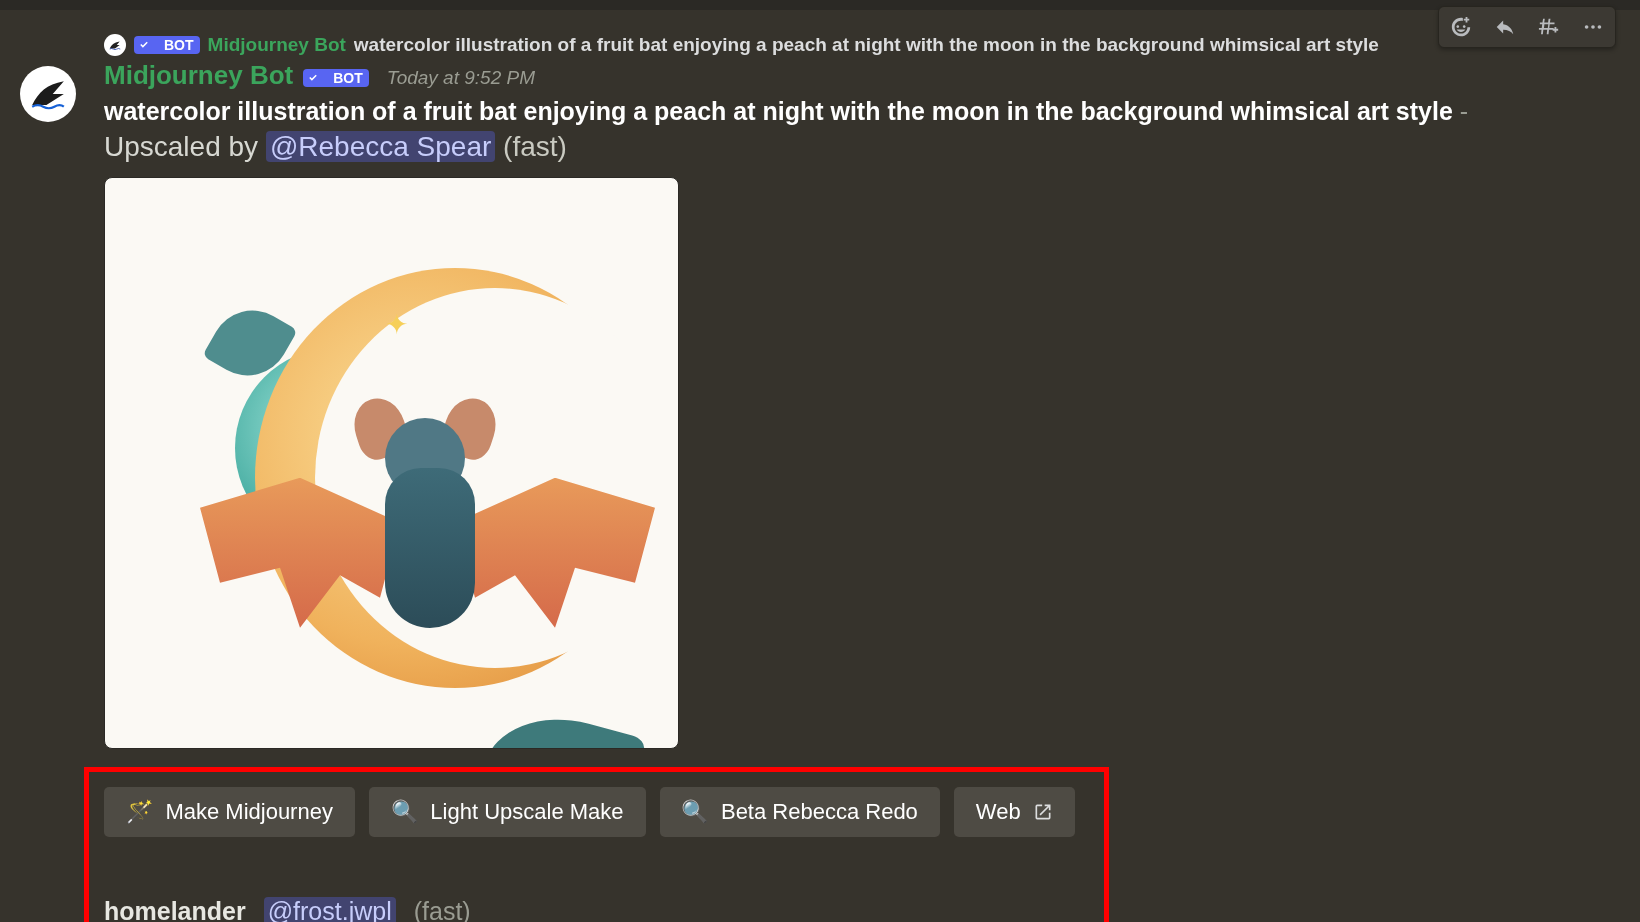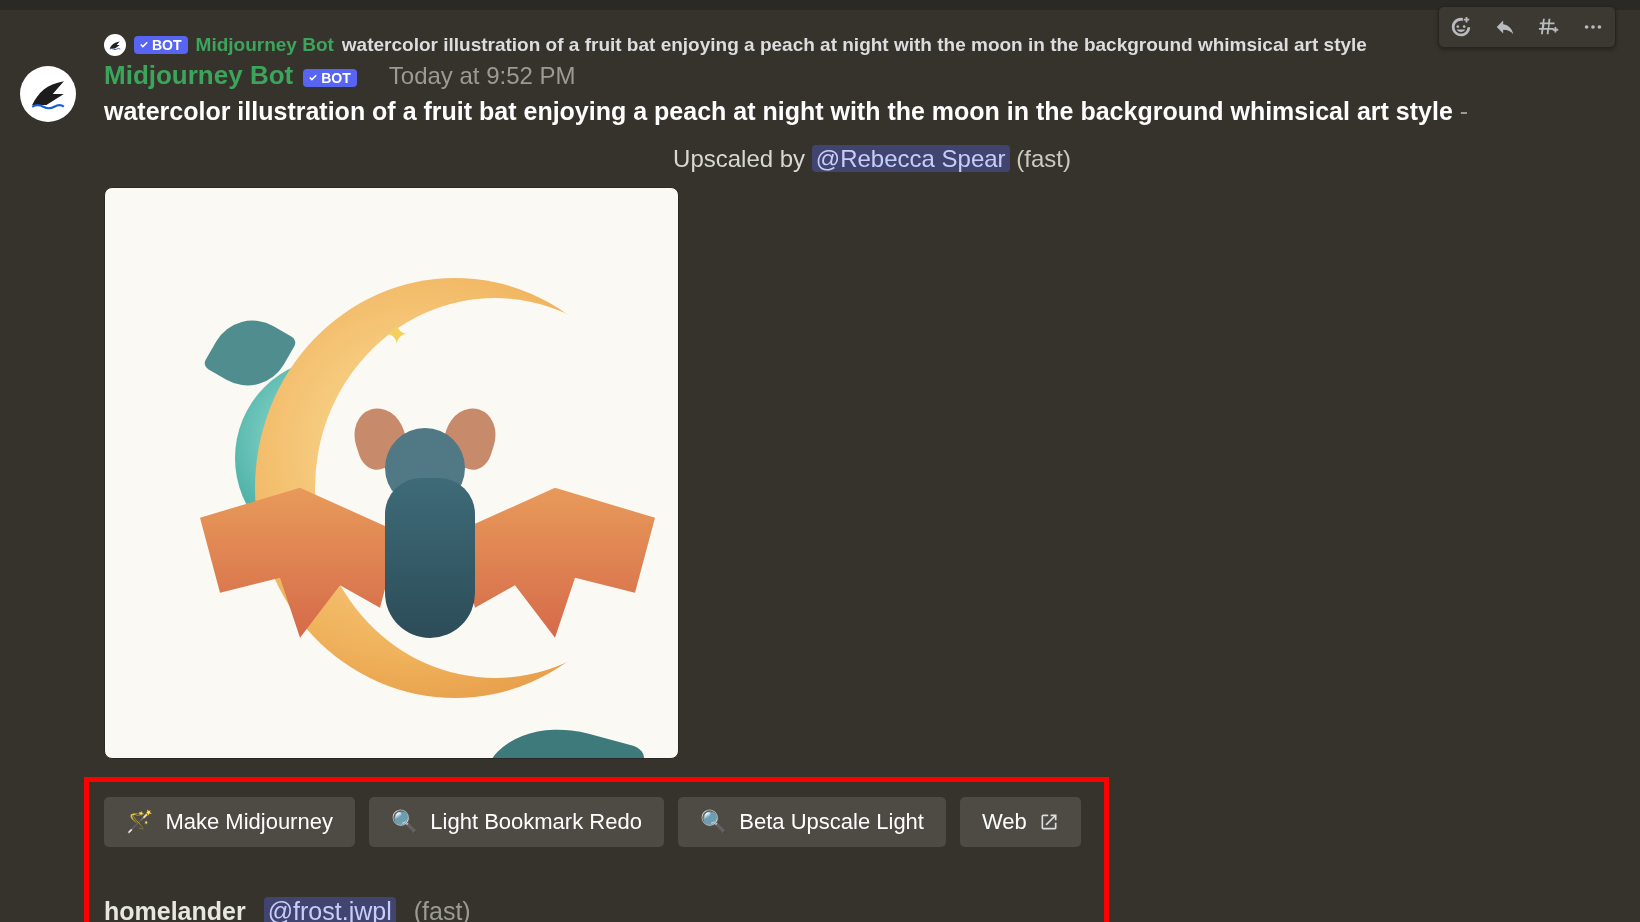--- a/index.html
+++ b/index.html
@@ -56,21 +56,21 @@
   .reply-avatar svg{width:14px;height:14px;}
   .bot-tag {
     background:#5865f2;
     color:#fff;
     font-size:14px;
     font-weight:600;
     padding:1px 6px 1px 4px;
     border-radius:4px;
     display:inline-flex;
     align-items:center;
-    gap:2px;
+    gap:14px;
     flex-shrink:0;
   }
   .bot-tag svg{width:12px;height:12px;fill:#fff;}
   .reply .bot-name { color:#3ba55c; font-weight:600; flex-shrink:0;}
   .reply .reply-text { color:#dcddde; font-weight:600; overflow:hidden; text-overflow:ellipsis;}
 
   
   .message {
     display:flex;
     margin-top: 4px;
@@ -81,24 +81,24 @@
     border-radius:50%;
     background:#fff;
     margin-top:6px;
     display:flex;align-items:center;justify-content:center;
     flex-shrink:0;
   }
   .avatar-main svg { width:38px; height:38px; }
   .msg-body { margin-left: 28px; flex:1; }
   .header-row { display:flex; align-items:baseline; gap:10px; }
   .author { color:#3ba55c; font-size:26px; font-weight:600; }
-  .timestamp { color:#9a9c92; font-size:24px; margin-left:22px;}
+  .timestamp { color:#9a9c92; font-size:19px; margin-left:8px;font-style:italic;}
   .prompt-line { font-size:25px; font-weight:700; color:#fff; margin-top:4px; line-height:1.35; }
   .prompt-dash { color:#9a9c92; font-weight:400;}
-  .subline { font-size:24px; color:#d7d8d2; margin-top:16px;text-align:center;}
+  .subline { font-size:28px; color:#d7d8d2; margin-top:2px;}
   .mention {
     background: rgba(88,101,242,.35);
     color:#c7cdfb;
     padding:0 4px;
     border-radius:4px;
     font-weight:500;
   }
   .mode { color:#c9cac1; }
 
   
@@ -298,25 +298,25 @@
     <div class="actions-wrap">
       <div class="highlight-box"></div>
 
       <div class="btn-row">
         <button class="dbtn">
           <span class="emoji">🪄</span>
           <span>Make Midjourney</span>
         </button>
         <button class="dbtn">
           <span class="emoji">🔍</span>
-          <span>Light Bookmark Redo</span>
+          <span>Light Upscale Make</span>
         </button>
         <button class="dbtn">
           <span class="emoji">🔍</span>
-          <span>Beta Upscale Light</span>
+          <span>Beta Rebecca Redo</span>
         </button>
         <button class="dbtn">
           <span>Web</span>
           <svg class="ext" viewBox="0 0 24 24">
               <path d="M14 3v2h3.59L7.76 14.83l1.41 1.41L19 6.41V10h2V3h-7zM19 19H5V5h6V3H5a2 2 0 0 0-2 2v14a2 2 0 0 0 2 2h14a2 2 0 0 0 2-2v-6h-2v6z"></path>
             </svg>
         </button>
       </div>
 
     </div>

